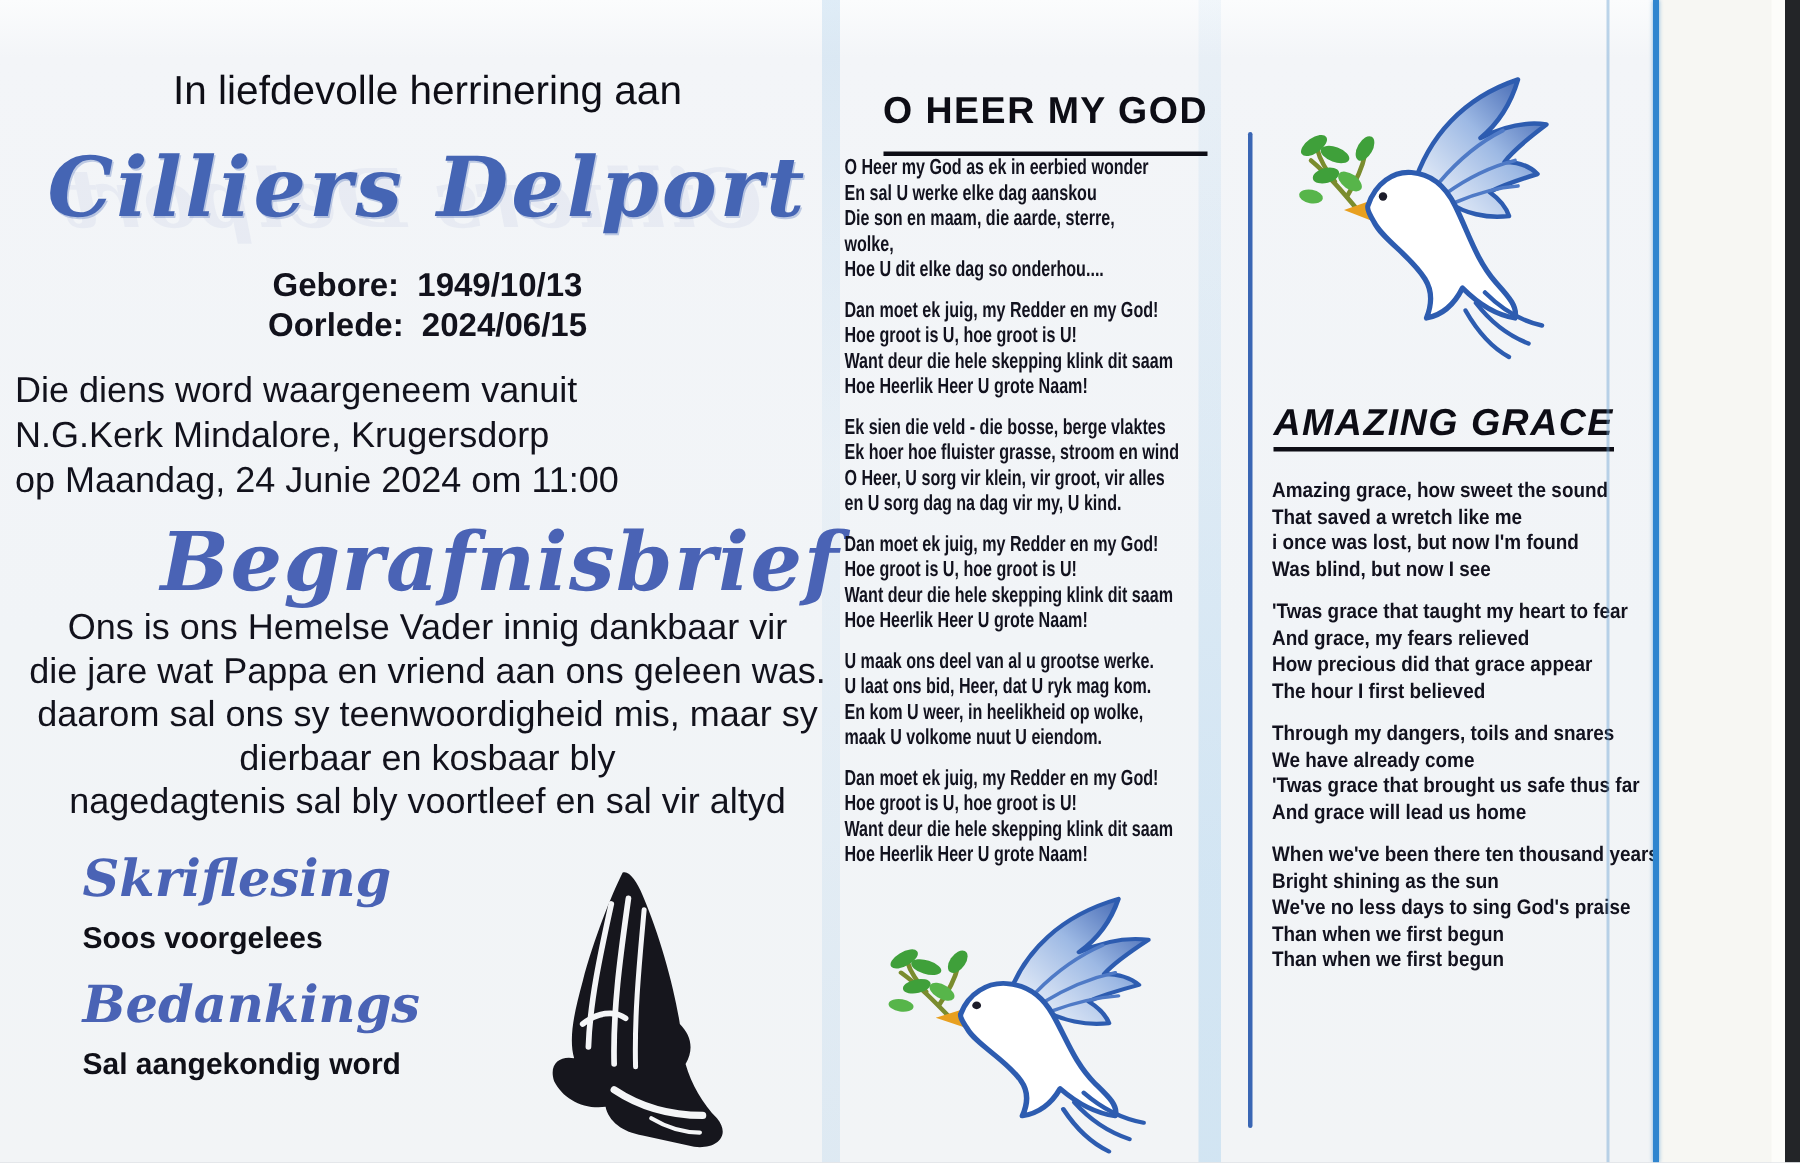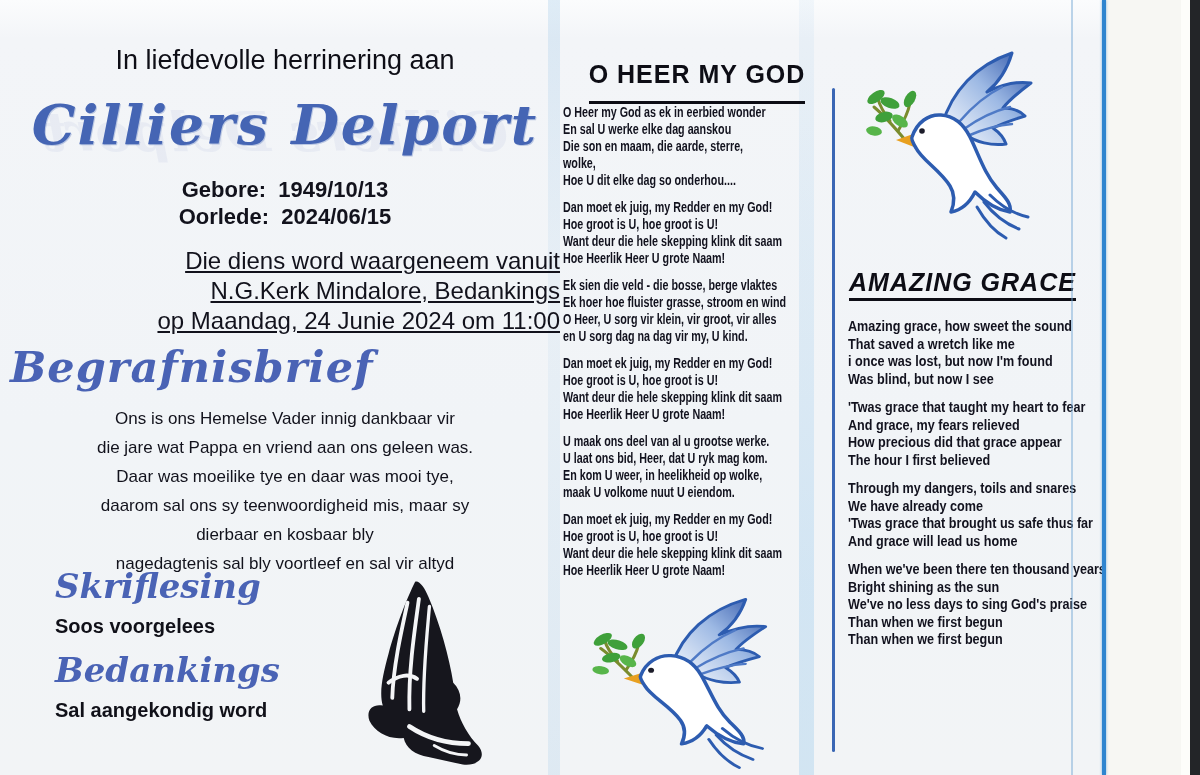--- a/index.html
+++ b/index.html
@@ -19,23 +19,23 @@
   .edge-white{position:absolute;left:1181px;top:0;width:9px;height:775px;background:#fdfdfa;z-index:7;}
   .edge-dark{position:absolute;left:1190px;top:0;width:10px;height:775px;background:#232528;z-index:8;}
 
   .script{font-family:"DejaVu Serif",serif;font-style:italic;font-weight:bold;color:#4a63b5;}
 
   
   .intro{position:absolute;left:10px;top:45px;width:550px;text-align:center;font-size:27px;color:#0e0e16;}
   .name{position:absolute;left:10px;top:92px;width:550px;text-align:center;font-size:55px;letter-spacing:2px;
         color:#4565b4;text-shadow:1px 1px 0 rgba(90,120,190,.35);}
   .dates{position:absolute;left:10px;top:176px;width:550px;text-align:center;font-size:22px;font-weight:bold;line-height:27px;}
-  .service{position:absolute;left:10px;top:246px;width:550px;text-align:right;font-size:24px;line-height:30px;text-decoration:underline;}
-  .letter-heading{position:absolute;left:10px;top:342px;width:550px;text-align:left;font-size:43px;letter-spacing:1px;}
-  .tribute{position:absolute;left:5px;top:404px;width:560px;text-align:center;font-size:17px;line-height:29px;}
+  .service{position:absolute;left:10px;top:246px;width:550px;text-align:left;font-size:24px;line-height:30px;}
+  .letter-heading{position:absolute;left:10px;top:342px;width:550px;text-align:right;font-size:54px;letter-spacing:1px;}
+  .tribute{position:absolute;left:5px;top:404px;width:560px;text-align:center;font-size:24px;line-height:29px;}
   .bottom-left{position:absolute;left:55px;top:563px;width:290px;text-align:left;}
   .bottom-left .h{font-size:34px;line-height:46px;}
   .bottom-left .n{font-size:20px;font-weight:bold;line-height:26px;margin:4px 0 8px 0;color:#101018;}
 
   
   .ghost{position:absolute;left:30px;top:100px;width:490px;text-align:center;font-size:54px;
          transform:scaleX(-1);opacity:.055;color:#3a57a8;pointer-events:none;}
 
   
   .mid-title{position:absolute;left:563px;top:60px;width:268px;text-align:center;z-index:2;}
@@ -78,30 +78,29 @@
       <span>1949/10/13</span>
     </div>
     <div>
       <span style="margin-right: 6px; margin-top: 31px;">Oorlede:</span>
       <span>2024/06/15</span>
     </div>
   </div>
 
   <div class="service">
       <div>Die diens word waargeneem vanuit</div>
-      <div>N.G.Kerk Mindalore, Bedankings</div>
+      <div>N.G.Kerk Mindalore, Krugersdorp</div>
       <div>op Maandag, 24 Junie 2024 om 11:00</div>
     </div>
 
   <div class="letter-heading script">Begrafnisbrief</div>
 
   <div class="tribute">
       <div>Ons is ons Hemelse Vader innig dankbaar vir</div>
       <div>die jare wat Pappa en vriend aan ons geleen was.</div>
-      <div>Daar was moeilike tye en daar was mooi tye,</div>
       <div>daarom sal ons sy teenwoordigheid mis, maar sy</div>
       <div>dierbaar en kosbaar bly</div>
       <div>nagedagtenis sal bly voortleef en sal vir altyd</div>
     </div>
 
   <div class="bottom-left">
     <div class="h script">Skriflesing</div>
     <div class="n">Soos voorgelees</div>
     <div class="h script">Bedankings</div>
     <div class="n">Sal aangekondig word</div>

